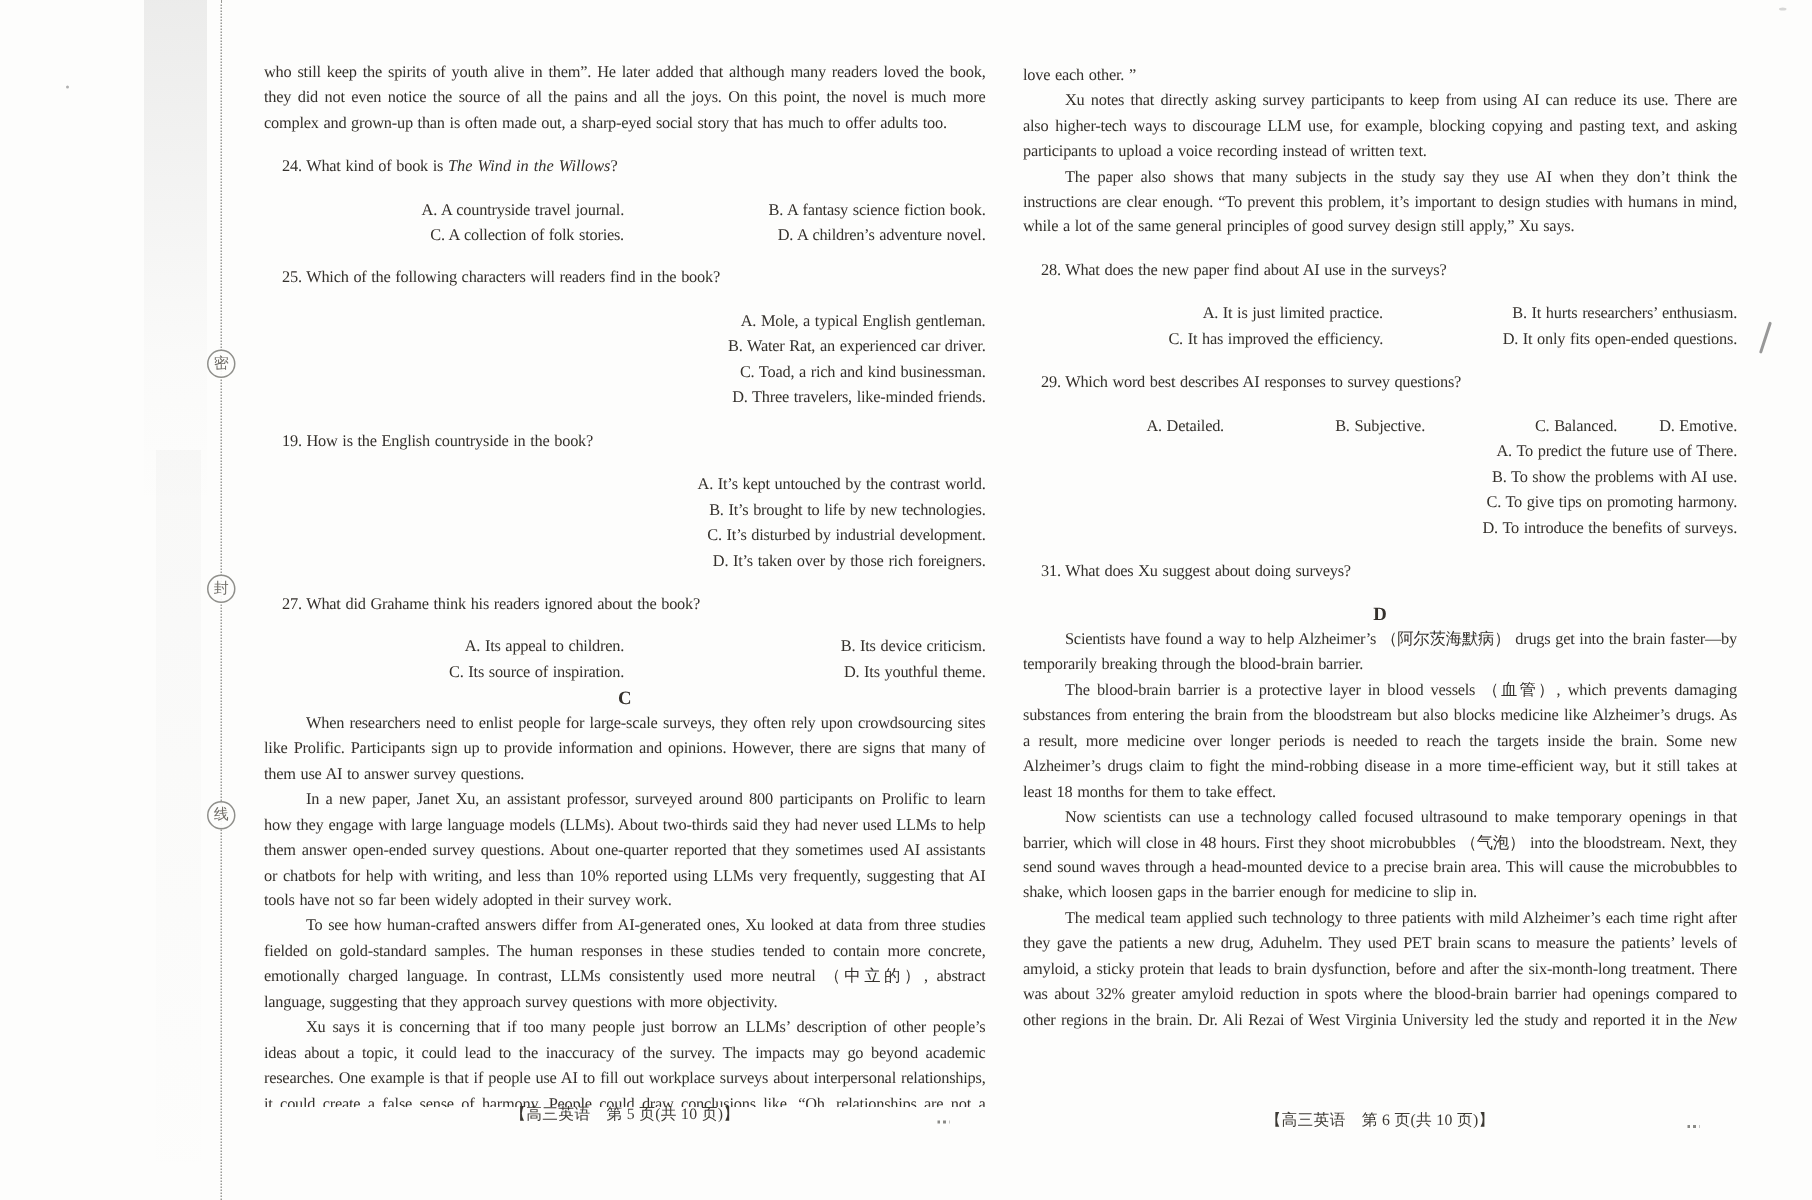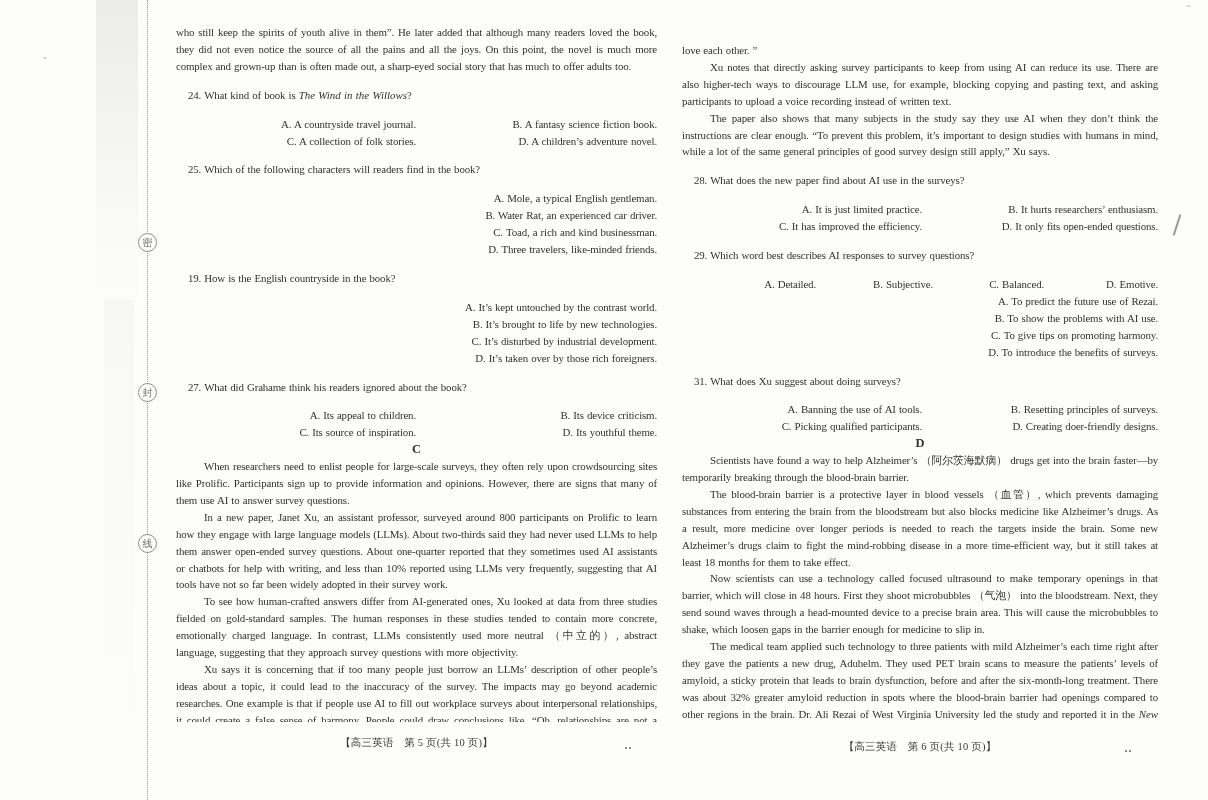--- a/index.html
+++ b/index.html
@@ -17,29 +17,29 @@
     background:linear-gradient(to bottom,rgba(120,120,120,0.04),rgba(120,120,120,0.0));pointer-events:none;}
   
   .seal-line{position:absolute;left:147px;top:0;height:800px;width:0;
     border-left:1.5px dotted #9a9a96;}
   .seal-circle{
     position:absolute;left:138px;width:17px;height:17px;border:1px solid #8f8f8b;border-radius:50%;
     background:rgba(253,253,252,0.9);color:#6f6c66;font-size:10px;line-height:17px;text-align:center;
     font-family:"Liberation Serif","DejaVu Serif",serif;
   }
   .page{position:absolute;font-size:10.9px;line-height:16.9px;letter-spacing:-0.15px;word-spacing:0.6px;}
-  .page-left{left:176px;top:24px;width:481px;height:698px;overflow:hidden;}
+  .page-left{left:176px;top:40px;width:481px;height:698px;overflow:hidden;}
   .page-right{left:682px;top:42px;width:476px;height:700px;overflow:hidden;}
   .para{margin:0;text-align:justify;text-indent:28px;}
   .para.noind{text-indent:0;}
   .para.cont{text-align-last:justify;-moz-text-align-last:justify;}
   .stem{margin:12px;}
   .opts{padding-left:28px;}
   .opts.two{display:grid;grid-template-columns:212px 1fr;}
-  .opts.row4{display:grid;grid-template-columns:106px 117px 111px auto;}
+  .opts.row4{display:grid;grid-template-columns:106px 117px 111px auto;gap:17px;}
   .opt{white-space:nowrap;text-align:right;}
   .sec{text-align:center;font-weight:bold;font-size:12.5px;margin:0;line-height:16.9px;}
   .footer{position:absolute;text-align:center;font-size:10.5px;color:#3c3933;letter-spacing:0.2px;}
   .footer-left{left:176px;width:481px;top:736px;text-align:center;}
   .footer-right{left:682px;width:476px;top:740px;text-align:center;}
   
   .artifact{position:absolute;pointer-events:none;}
   .slash{left:1176px;top:214px;width:1.6px;height:22px;background:rgba(70,70,70,0.55);transform:rotate(18deg);border-radius:1px;}
   .dots-a{left:625px;top:747px;width:8px;height:2px;background:repeating-linear-gradient(90deg,#8a8a86 0 1.6px,transparent 1.6px 4px);}
   .dots-b{left:1125px;top:750px;width:8px;height:2px;background:repeating-linear-gradient(90deg,#8a8a86 0 1.6px,transparent 1.6px 4px);}
@@ -137,35 +137,29 @@
     <div class="opts row4">
       <div class="opt">A. Detailed.</div>
       <div class="opt">B. Subjective.</div>
       <div class="opt">C. Balanced.</div>
       <div class="opt">D. Emotive.</div>
     </div>
   </div>
 
   <div class="q">
     <div class="opts">
-      <div class="opt">A. To predict the future use of Rezai.</div>
+      <div class="opt">A. To predict the future use of There.</div>
       <div class="opt">B. To show the problems with AI use.</div>
       <div class="opt">C. To give tips on promoting harmony.</div>
       <div class="opt">D. To introduce the benefits of surveys.</div>
     </div>
   </div>
 
   <div class="q">
     <div class="stem">31. What does Xu suggest about doing surveys?</div>
-    <div class="opts two">
-      <div class="opt">A. Banning the use of AI tools.</div>
-      <div class="opt">B. Resetting principles of surveys.</div>
-      <div class="opt">C. Picking qualified participants.</div>
-      <div class="opt">D. Creating doer-friendly designs.</div>
-    </div>
   </div>
 
   <p class="sec">D</p>
   <p class="para">Scientists have found a way to help Alzheimer’s （阿尔茨海默病） drugs get into the brain faster—by temporarily breaking through the blood-brain barrier.</p>
   <p class="para">The blood-brain barrier is a protective layer in blood vessels （血管）, which prevents damaging substances from entering the brain from the bloodstream but also blocks medicine like Alzheimer’s drugs. As a result, more medicine over longer periods is needed to reach the targets inside the brain. Some new Alzheimer’s drugs claim to fight the mind-robbing disease in a more time-efficient way, but it still takes at least 18 months for them to take effect.</p>
   <p class="para">Now scientists can use a technology called focused ultrasound to make temporary openings in that barrier, which will close in 48 hours. First they shoot microbubbles （气泡） into the bloodstream. Next, they send sound waves through a head-mounted device to a precise brain area. This will cause the microbubbles to shake, which loosen gaps in the barrier enough for medicine to slip in.</p>
   <p class="para cont"><span>The medical team applied such technology to three patients with mild Alzheimer’s each time right after they gave the patients a new drug, Aduhelm. They used PET brain scans to measure the patients’ levels of amyloid, a sticky protein that leads to brain dysfunction, before and after the six-month-long treatment. There was about 32% greater amyloid reduction in spots where the blood-brain barrier had openings compared to other regions in the brain. Dr. Ali Rezai of West Virginia University led the study and reported it in the </span><i>New</i></p>
 </div>
 
 <div class="footer footer-right">【高三英语　第 6 页(共 10 页)】</div>

